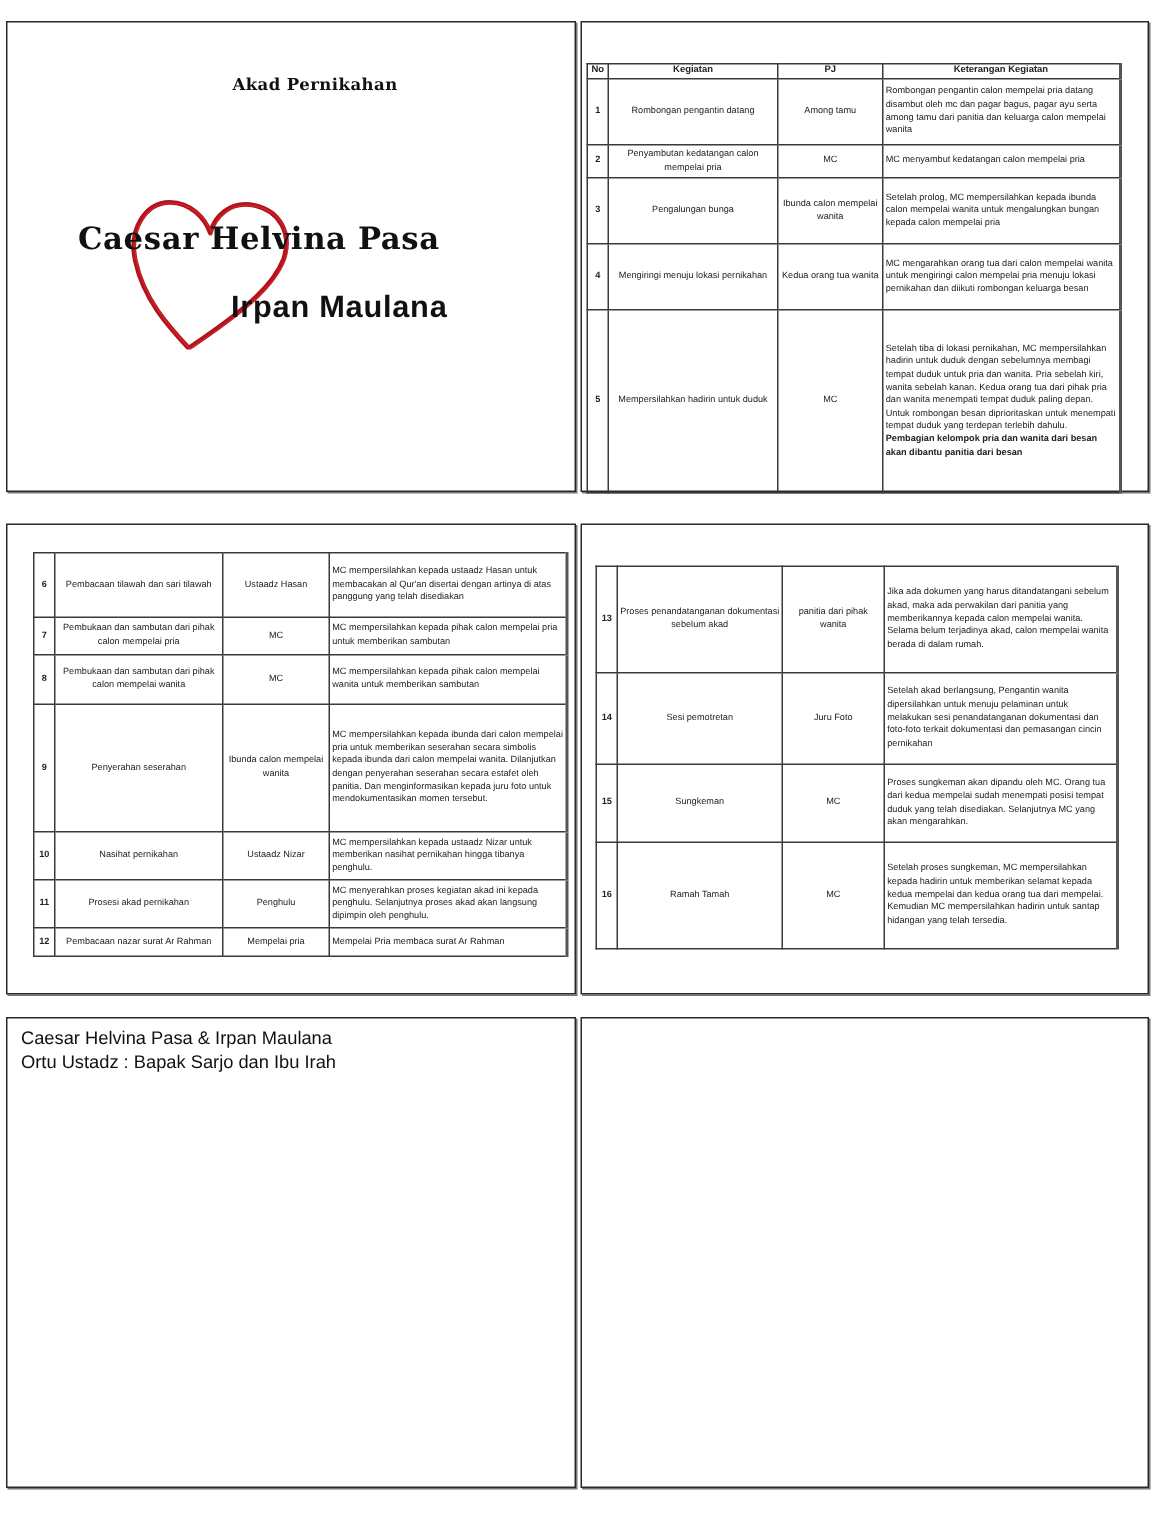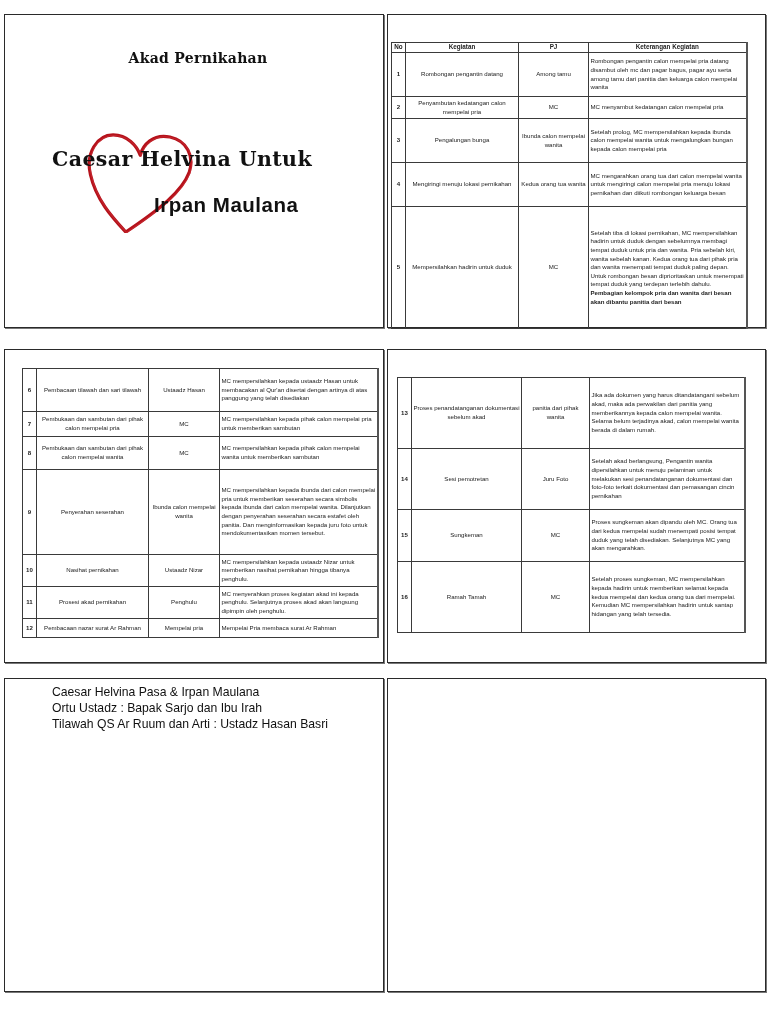--- a/index.html
+++ b/index.html
@@ -14,22 +14,22 @@
   }
   #p1 { left: 4px;   top: 14px;  width: 380px; height: 314px; }
   #p2 { left: 387px; top: 14px;  width: 379px; height: 314px; }
   #p3 { left: 4px;   top: 349px; width: 380px; height: 314px; }
   #p4 { left: 387px; top: 349px; width: 379px; height: 314px; }
   #p5 { left: 4px;   top: 678px; width: 380px; height: 314px; }
   #p6 { left: 387px; top: 678px; width: 379px; height: 314px; }
 
   
   .cover-title {
-    position: absolute; left: 4px; width: 100%; top: 35px; text-align: center;
-    font-family: "DejaVu Serif", serif; font-weight: bold; font-size: 14px; letter-spacing: 0.3px;
+    position: absolute; left: 16px; width: 100%; top: 35px; text-align: center;
+    font-family: "DejaVu Serif", serif; font-weight: bold; font-size: 11px; letter-spacing: 0.3px;
   }
   .bride {
     position: absolute; left: 47px; top: 132px;
     font-family: "DejaVu Serif", serif; font-weight: bold; font-size: 20.5px; letter-spacing: 0.4px;
     white-space: nowrap; color: #111;
   }
   .groom {
     position: absolute; left: 149px; top: 178px;
     font-family: Liberation Sans, sans-serif; font-weight: bold; font-size: 20.5px; letter-spacing: 0.5px;
     white-space: nowrap; color: #111;
@@ -60,34 +60,34 @@
   table.rundown td.ket b { font-weight: bold; }
   table.rundown tr { border-right: 2px solid #555; }
 
   #t1 { left: 3px; top: 27px; width: 355px; }
   #t2 { left: 17px; top: 18px; width: 355px; }
   #t3 { left: 9px; top: 27px; width: 347px; }
 
   
   .info {
     position: absolute; left: 9px; top: 5px;
-    font-family: "Liberation Sans", sans-serif; font-size: 12.2px; line-height: 16.2px; color: #111; margin-left: 38px;
+    font-family: "Liberation Sans", sans-serif; font-size: 12.2px; line-height: 16.2px; color: #111;
   }
   .info div { white-space: nowrap; }
 </style>
 </head>
 <body>
 
 <div class="page" id="p1">
   <div class="cover-title">Akad Pernikahan</div>
   <svg class="heart" viewBox="0 0 118 116">
     <path d="M33 112 C 22 96, 8 76, 6 50 C 4 28, 18 12, 34 14 C 48 16, 56 28, 58 38 C 62 28, 74 18, 90 24 C 106 30, 112 46, 104 62 C 94 80, 70 94, 33 112 Z" fill="none" stroke="#b5121b" stroke-width="3.2" stroke-linejoin="round" transform="rotate(-8 59 58)"></path>
     <path d="M33 112 C 22 96, 8 76, 6 50 C 4 28, 18 12, 34 14 C 48 16, 56 28, 58 38 C 62 28, 74 18, 90 24 C 106 30, 112 46, 104 62 C 94 80, 70 94, 33 112 Z" fill="none" stroke="#d63a3f" stroke-width="1" stroke-opacity="0.5" transform="rotate(-8 59 58) translate(0.8 0.6)"></path>
   </svg>
-  <div class="bride">Caesar Helvina Untuk</div>
+  <div class="bride">Caesar Helvina Pasa</div>
   <div class="groom">Irpan Maulana</div>
 </div>
 
 <div class="page" id="p2">
   <table class="rundown" id="t1">
     <colgroup>
         <col style="width:14px">
         <col style="width:113px">
         <col style="width:70px">
         <col style="width:158px">
@@ -224,17 +224,16 @@
         <td class="ket">Setelah proses sungkeman, MC mempersilahkan kepada hadirin untuk memberikan selamat kepada kedua mempelai dan kedua orang tua dari mempelai. Kemudian MC mempersilahkan hadirin untuk santap hidangan yang telah tersedia.</td>
       </tr>
     </tbody>
   </table>
 </div>
 
 <div class="page" id="p5">
   <div class="info">
     <div>Caesar Helvina Pasa &amp; Irpan Maulana</div>
     <div>Ortu Ustadz : Bapak Sarjo dan Ibu Irah</div>
-    <div>Tilawah QS Ar Ruum dan Arti : Ustadz Hasan Basri</div>
   </div>
 </div>
 
 <div class="page" id="p6"></div>
 
 </body></html>

